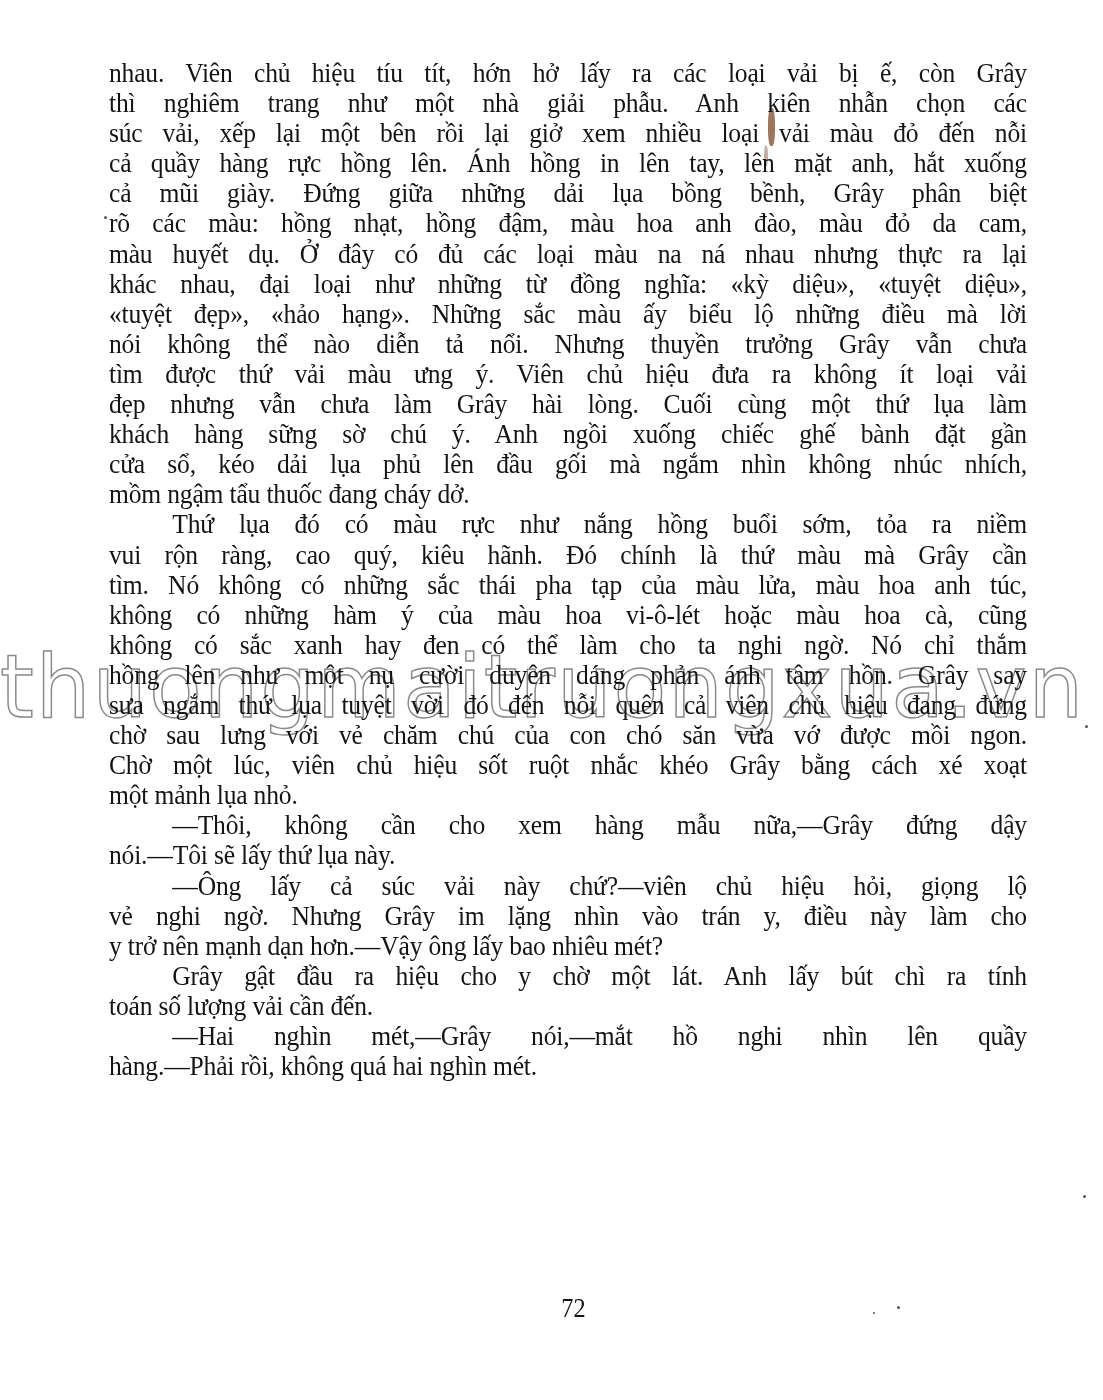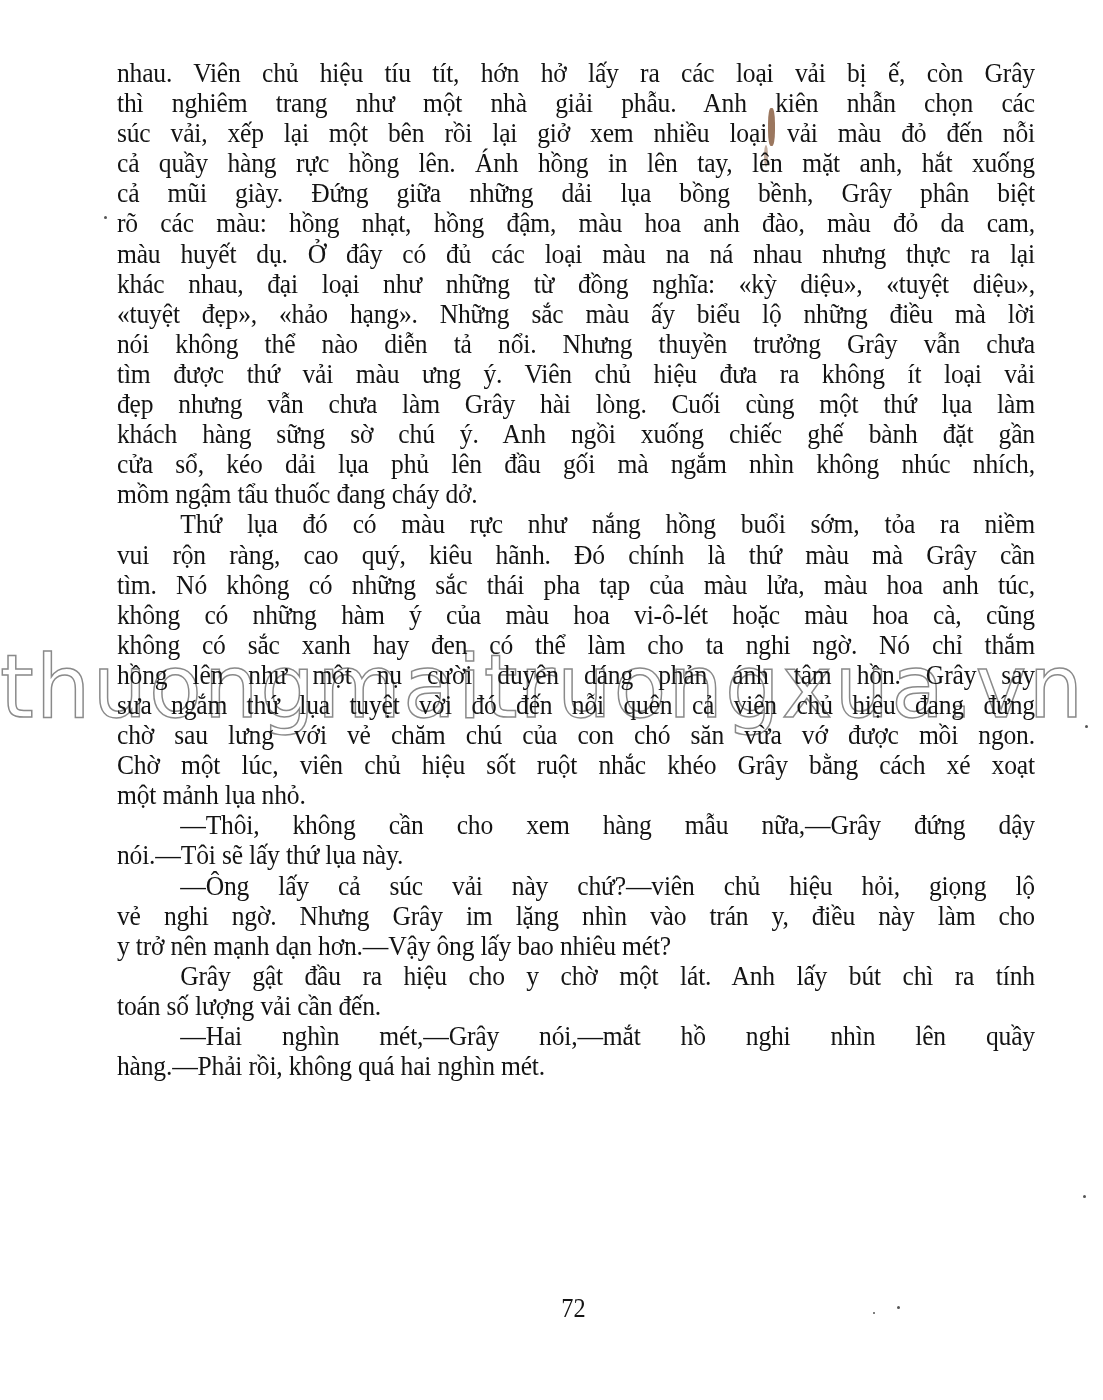--- a/index.html
+++ b/index.html
@@ -1,21 +1,21 @@
 <!DOCTYPE html>
 <html><head>
 <meta charset="utf-8">
 <style>
   html, body { margin: 0; padding: 0; }
   body {
     width: 1103px; height: 1400px; background: #ffffff; position: relative; overflow: hidden;
     font-family: "Liberation Serif", "DejaVu Serif", serif; color: #141414;
   }
   .page-text {
-    position: absolute; left: 117px; top: 58px; width: 918px;
+    position: absolute; left: 109px; top: 58px; width: 918px;
   }
   .line {
     font-size: 27.5px; line-height: 30.1px; height: 30.1px; white-space: nowrap;
     text-align: justify; text-align-last: justify; letter-spacing: -0.2px;
     transform: scaleX(0.93); transform-origin: left center; width: 987px;
   }
   .line.indent { padding-left: 68px; width: 919px; }
   .line.last { text-align-last: left; }
   .page-number {
     position: absolute; left: 560px; top: 1293px; font-size: 27px; transform: scaleX(0.9);

